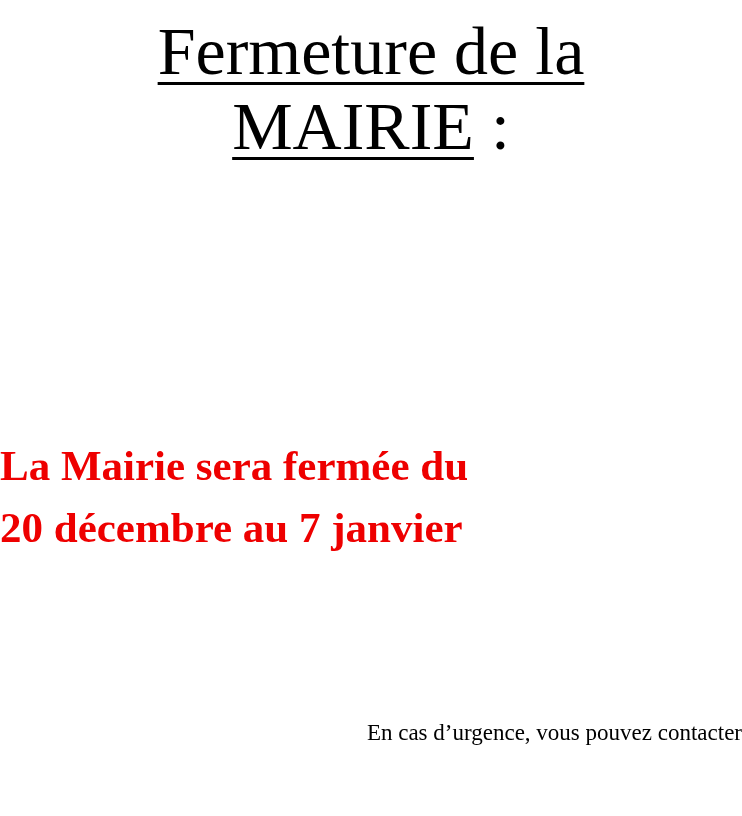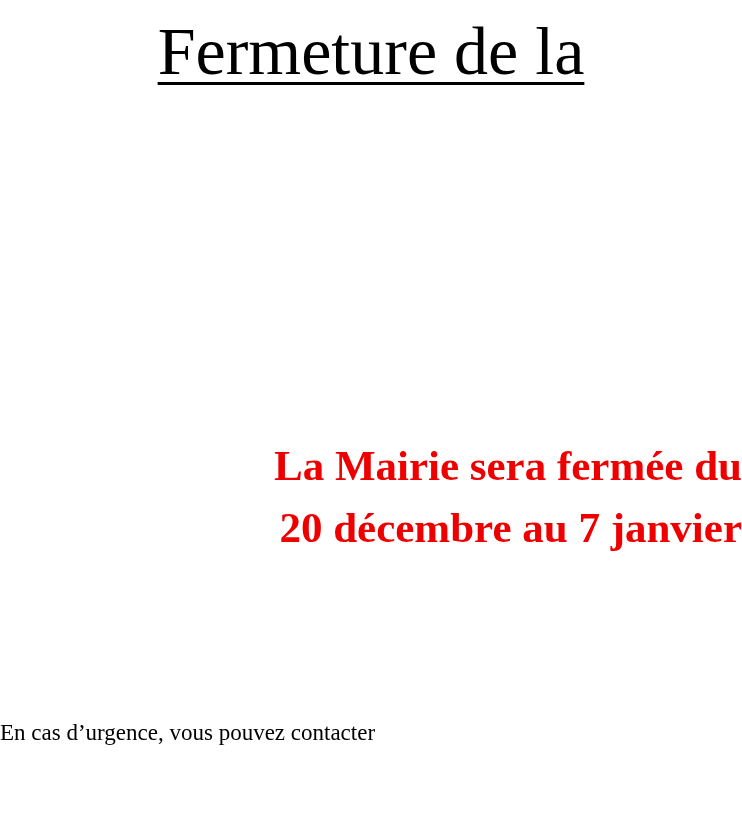--- a/index.html
+++ b/index.html
@@ -35,53 +35,56 @@
   .title-line .underlined {
     text-decoration: underline;
     text-underline-offset: 8px;
     text-decoration-thickness: 3px;
   }
   .notice-block {
     position: absolute;
     top: 435px;
     left: 0;
     width: 742px;
-    text-align: right;
+    text-align: left;
   }
   .notice-line {
     color: #ee0000;
     font-family: "Liberation Serif", serif;
     font-weight: bold;
     font-size: 43px;
     line-height: 1.45;
     white-space: nowrap;
   }
   .contact-block {
     position: absolute;
     top: 712px;
     left: 0;
     width: 742px;
-    text-align: left;
+    text-align: right;
   }
   .contact-line {
     font-family: "Liberation Serif", serif;
     font-size: 23px;
     line-height: 1.85;
     white-space: nowrap;
   }
 </style>
 </head>
 <body>
 
 <div class="page">
 
   <div class="title-block">
     <div class="title-line">
       <span class="underlined">Fermeture de la</span>
     </div>
+    <div class="title-line">
+      <span class="underlined">MAIRIE</span><span> :</span>
+    </div>
   </div>
 
   <div class="notice-block">
     <div class="notice-line">La Mairie sera fermée du</div>
     <div class="notice-line">20 décembre au 7 janvier</div>
   </div>
 
   <div class="contact-block">
     <div class="contact-line">En cas d’urgence, vous pouvez contacter</div>
   </div>

